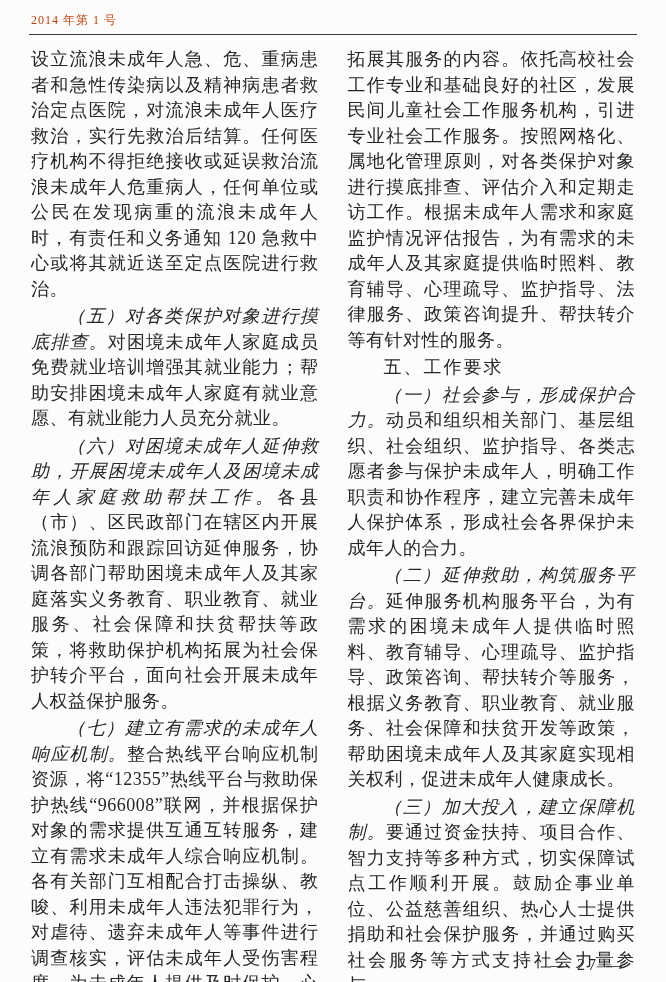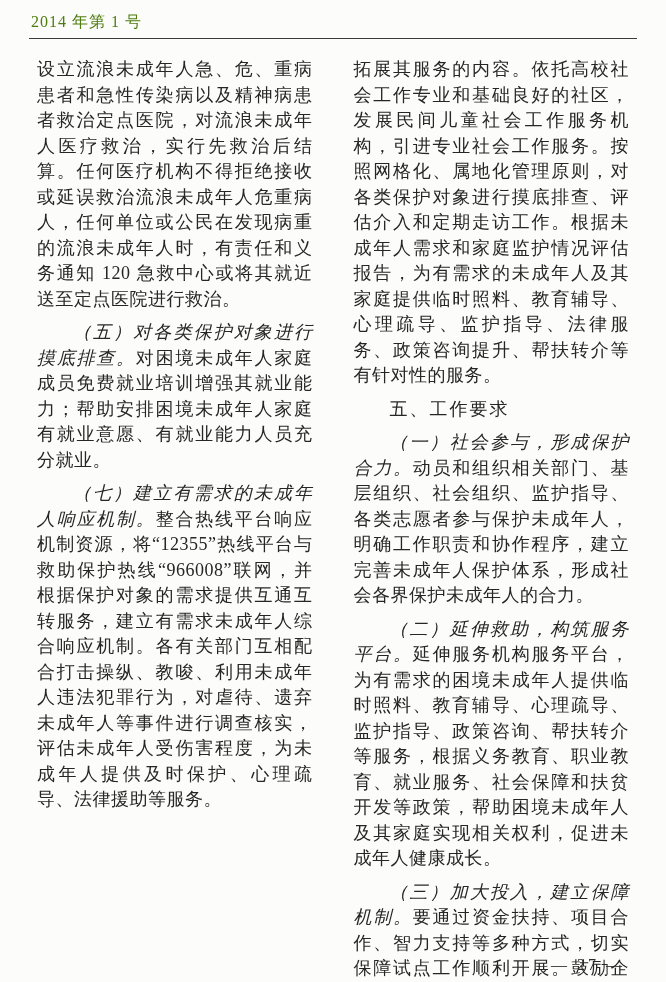--- a/index.html
+++ b/index.html
@@ -16,24 +16,24 @@
     box-sizing: border-box;
     padding: 8px 29px 0 29px;
     overflow: hidden;
     font-family: "Liberation Serif", "DejaVu Serif", serif;
     color: #262626;
   }
   .page-header {
     display: flex;
     justify-content: space-between;
     align-items: flex-end;
-    font-size: 16px;
+    font-size: 12px;
     letter-spacing: 1px;
     padding: 4px 2px 5px 2px;
-    color: #4d7c0f;
+    color: #c2410c;
   }
   .page-header .issue {
     font-style: normal;
   }
   .page-header .journal {
     font-style: italic;
   }
   .header-rule {
     border-bottom: 1.8px solid #3a3a3a;
     margin: 0 0 10px 0;
@@ -44,21 +44,21 @@
   }
   .col {
     width: 292px;
     font-size: 18px;
     line-height: 25.5px;
     text-align: justify;
     text-justify: inter-character;
     letter-spacing: 0.5px;
   }
   .col p {
-    margin: 8px;
+    margin: 2px;
     text-indent: 2em;
   }
   .col p.noindent {
     text-indent: 0;
   }
   .lead {
     font-style: italic;
   }
   .section-heading {
     font-weight: 400;
@@ -83,20 +83,21 @@
     <span class="issue">2014 年第 1 号</span>
   </div>
 
   <div class="header-rule"></div>
 
   <div class="columns">
 
     <div class="col">
       <p class="noindent"><span>设立流浪未成年人急、危、重病患者和急性传染病以及精神病患者救治定点医院，对流浪未成年人医疗救治，实行先救治后结算。任何医疗机构不得拒绝接收或延误救治流浪未成年人危重病人，任何单位或公民在发现病重的流浪未成年人时，有责任和义务通知 120 急救中心或将其就近送至定点医院进行救治。</span></p>
       <p><span class="lead">（五）对各类保护对象进行摸底排查。</span><span>对困境未成年人家庭成员免费就业培训增强其就业能力；帮助安排困境未成年人家庭有就业意愿、有就业能力人员充分就业。</span></p>
+      <p><span class="lead">（六）对困境未成年人延伸救助，开展困境未成年人及困境未成年人家庭救助帮扶工作。</span><span>各县（市）、区民政部门在辖区内开展流浪预防和跟踪回访延伸服务，协调各部门帮助困境未成年人及其家庭落实义务教育、职业教育、就业服务、社会保障和扶贫帮扶等政策，将救助保护机构拓展为社会保护转介平台，面向社会开展未成年人权益保护服务。</span></p>
       <p><span class="lead">（七）建立有需求的未成年人响应机制。</span><span>整合热线平台响应机制资源，将“12355”热线平台与救助保护热线“966008”联网，并根据保护对象的需求提供互通互转服务，建立有需求未成年人综合响应机制。各有关部门互相配合打击操纵、教唆、利用未成年人违法犯罪行为，对虐待、遗弃未成年人等事件进行调查核实，评估未成年人受伤害程度，为未成年人提供及时保护、心理疏导、法律援助等服务。</span></p>
 
     </div>
 
     <div class="col">
       <p class="noindent"><span>拓展其服务的内容。依托高校社会工作专业和基础良好的社区，发展民间儿童社会工作服务机构，引进专业社会工作服务。按照网格化、属地化管理原则，对各类保护对象进行摸底排查、评估介入和定期走访工作。根据未成年人需求和家庭监护情况评估报告，为有需求的未成年人及其家庭提供临时照料、教育辅导、心理疏导、监护指导、法律服务、政策咨询提升、帮扶转介等有针对性的服务。</span></p>
       <p class="section-heading">五、工作要求</p>
       <p><span class="lead">（一）社会参与，形成保护合力。</span><span>动员和组织相关部门、基层组织、社会组织、监护指导、各类志愿者参与保护未成年人，明确工作职责和协作程序，建立完善未成年人保护体系，形成社会各界保护未成年人的合力。</span></p>
       <p><span class="lead">（二）延伸救助，构筑服务平台。</span><span>延伸服务机构服务平台，为有需求的困境未成年人提供临时照料、教育辅导、心理疏导、监护指导、政策咨询、帮扶转介等服务，根据义务教育、职业教育、就业服务、社会保障和扶贫开发等政策，帮助困境未成年人及其家庭实现相关权利，促进未成年人健康成长。</span></p>
       <p><span class="lead">（三）加大投入，建立保障机制。</span><span>要通过资金扶持、项目合作、智力支持等多种方式，切实保障试点工作顺利开展。鼓励企事业单位、公益慈善组织、热心人士提供捐助和社会保护服务，并通过购买社会服务等方式支持社会力量参与。</span></p>

